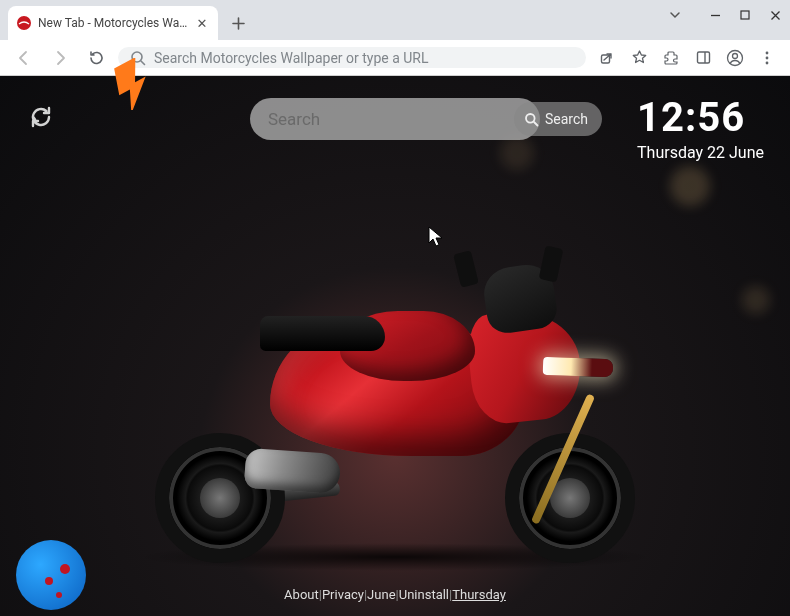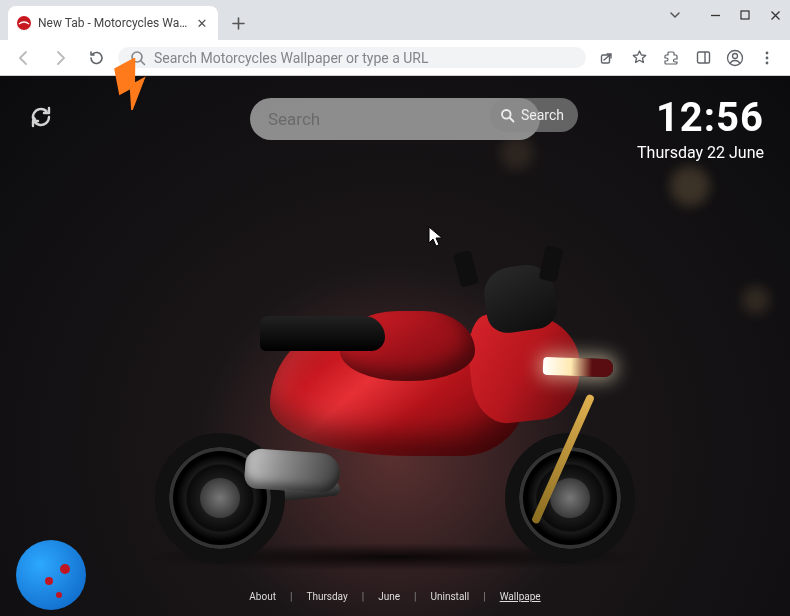--- a/index.html
+++ b/index.html
@@ -47,30 +47,30 @@
 .exhaust { position:absolute; left:130px; bottom:80px; width:95px; height:40px; background:linear-gradient(100deg,#c9c9c9,#8a8a8a 40%,#3b3b3b); border-radius:18px 22px 22px 14px; transform:rotate(4deg); box-shadow:inset 0 -6px 10px rgba(0,0,0,.5);}
 .fork { position:absolute; right:108px; bottom:42px; width:8px; height:140px; background:linear-gradient(#e0b050,#8a6d20); transform:rotate(24deg); border-radius:4px;}
 .swingarm{position:absolute;left:115px;bottom:70px;width:110px;height:14px;background:linear-gradient(#555,#222);transform:rotate(-6deg);border-radius:6px;}
 .bg-light{position:absolute;border-radius:50%;filter:blur(6px);}
 .bl1{width:40px;height:40px;background:rgba(255,210,140,.18);right:80px;top:90px;}
 .bl2{width:28px;height:28px;background:rgba(255,210,140,.13);right:20px;top:210px;}
 .bl3{width:34px;height:34px;background:rgba(255,210,140,.1);left:500px;top:60px;}
 
 
 .refresh-ico { position:absolute; top:28px; left:28px; cursor:pointer; opacity:.9;}
-.searchbar { position:absolute; top:22px; left:50%; transform:translateX(-50%); width:290px; height:42px; background:rgba(168,168,168,.82); border-radius:21px; display:flex; padding:0 6px 0 18px; gap:0; }
+.searchbar { position:absolute; top:22px; left:50%; transform:translateX(-50%); width:290px; height:42px; background:rgba(168,168,168,.82); border-radius:21px; display:flex; align-items:center; padding:0 6px 0 18px; gap:24px; }
 .searchbar input { flex:1; background:transparent; border:none; outline:none; font-size:17px; color:#5a5a5a; }
 .searchbar input::placeholder{color:#6a6a6a;}
 .search-btn { height:34px; padding:0 14px 0 10px; background:rgba(135,135,135,.7); border-radius:17px; display:flex; align-items:center; gap:6px; color:#eee; font-size:14px; cursor:pointer; }
-.clock { position:absolute; top:18px; right:26px; color:#fff; text-align:right; }
+.clock { position:absolute; top:18px; right:26px; color:#fff; text-align:left; }
 .clock .time { font-size:40px; font-weight:700; letter-spacing:1px; }
 .clock .date { font-size:16px; margin-top:2px; }
 
 
-.footer { position:absolute; bottom:14px; left:0; right:0; display:flex; justify-content:center; gap:14px; color:#ddd; font-size:10px; }
+.footer { position:absolute; bottom:14px; left:0; right:0; display:flex; justify-content:center; gap:0; color:#ddd; font-size:13px; }
 .footer a { color:#ddd; text-decoration:none; }
 .footer a.underline { text-decoration:underline; }
 .footer .sep { color:#888; }
 
 
 .arrow-anno { position:absolute; top:58px; left:114px; z-index:50; }
 
 
 .watermark { position:absolute; left:115px; bottom:14px; color:rgba(235,235,235,.42); font-size:42px; font-style:italic; font-weight:600; letter-spacing:1px; pointer-events:none;}
 .wm-logo { position:absolute; left:16px; bottom:6px; width:70px; height:70px; border-radius:50%; background:radial-gradient(circle at 35% 35%,#2da8ff,#0a5fbf); pointer-events:none;}
@@ -224,27 +224,27 @@
   </div>
 
   <div class="clock">
     <div class="time">12:56</div>
     <div class="date">Thursday 22 June</div>
   </div>
 
   <div class="footer">
     <a href="#">About</a>
       <span class="sep">|</span>
-    <a href="#">Thursday</a>
+    <a href="#">Privacy</a>
       <span class="sep">|</span>
     <a href="#">June</a>
       <span class="sep">|</span>
     <a href="#">Uninstall</a>
       <span class="sep">|</span>
-    <a href="#" class="underline">Wallpape</a>
+    <a href="#" class="underline">Thursday</a>
   </div>
 
   <div class="wm-logo"></div>
 
   <svg class="cursor" width="16" height="22" viewBox="0 0 16 22">
       <path d="M1 1l0 16 4-4 3 7 3-1.3-3-6.7 6 0z" fill="#fff" stroke="#000" stroke-width="1"></path>
     </svg>
 </div>
 
 <svg class="arrow-anno" width="48" height="52" viewBox="0 0 48 52">

